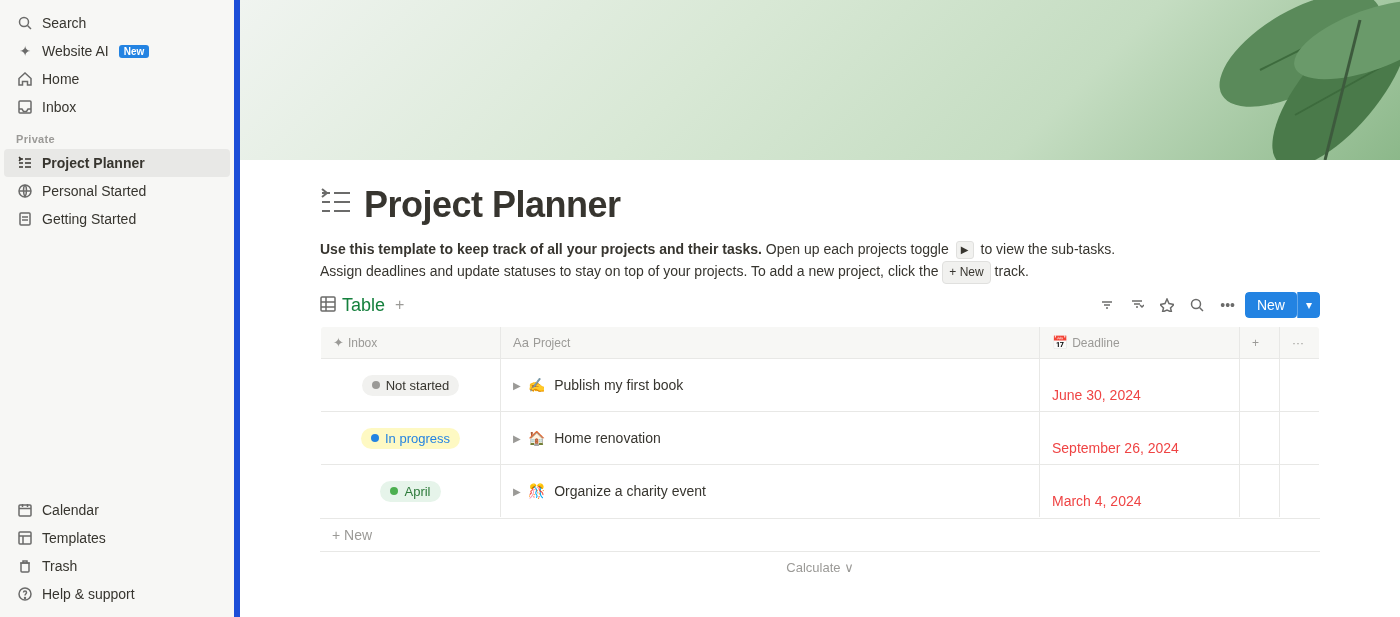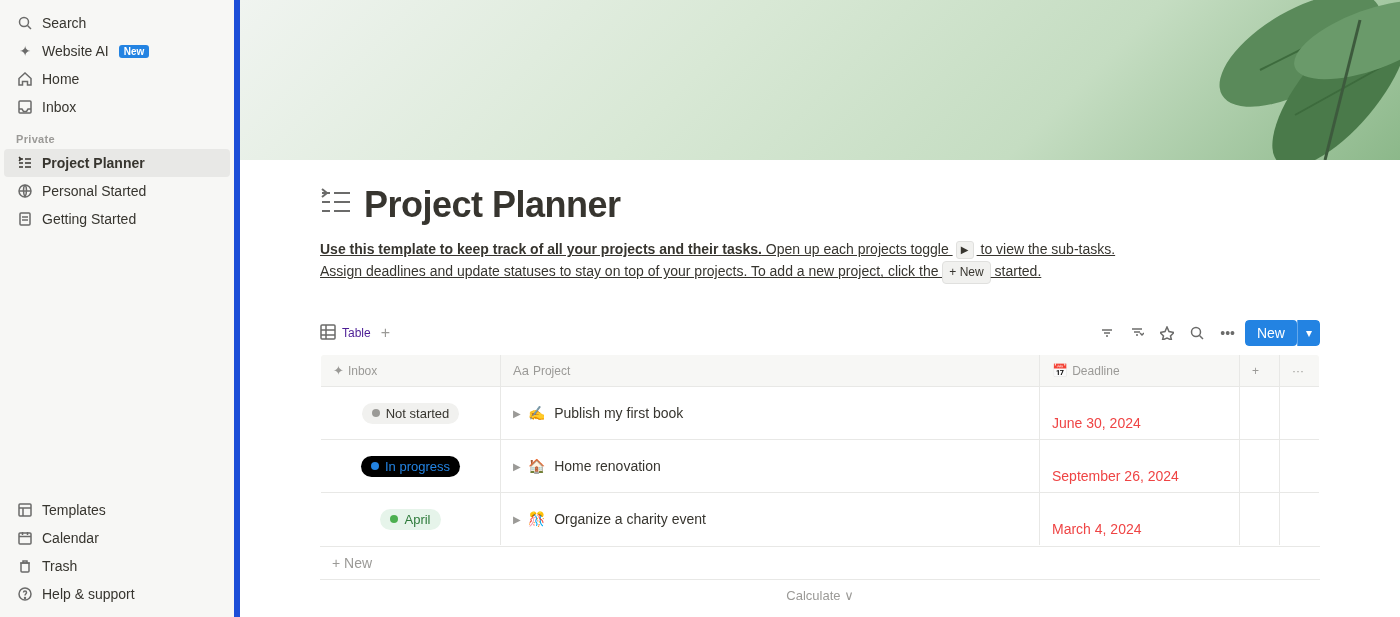--- a/index.html
+++ b/index.html
@@ -108,23 +108,22 @@
       font-size: 36px;
       font-weight: 700;
       color: #37352f;
       letter-spacing: -0.5px;
     }
 
     .page-description {
       font-size: 14px;
       color: #37352f;
       line-height: 1.6;
-      margin-bottom: 36px;
+      margin-bottom: 8px;
       max-width: 800px;
-      text-decoration: underline;
     }
 
     .page-description strong { font-weight: 600; }
 
     .inline-badge {
       display: inline-flex;
       align-items: center;
       background: #f1f1ef;
       border: 1px solid #e0e0de;
       border-radius: 4px;
@@ -140,22 +139,22 @@
       display: flex;
       align-items: center;
       justify-content: space-between;
       margin-bottom: 8px;
     }
 
     .table-label {
       display: flex;
       align-items: center;
       gap: 6px;
-      font-size: 12px;
-      color: #4c1d95;
+      font-size: 18px;
+      color: #15803d;
       font-weight: 500;
     }
 
     .table-label-icon {
       font-size: 14px;
       color: #6b6b6a;
     }
 
     .add-view-btn {
       background: none;
@@ -262,21 +261,21 @@
     .status-dot {
       width: 8px;
       height: 8px;
       border-radius: 50%;
       flex-shrink: 0;
     }
 
     .status-not-started { background: #f1f1ef; color: #37352f; }
     .status-not-started .status-dot { background: #9b9a97; }
 
-    .status-in-progress { background: #000000; color: #2383e2; }
+    .status-in-progress { background: #fef9c3; color: #2383e2; }
     .status-in-progress .status-dot { background: #2383e2; }
 
     .status-done { background: #e6f4ea; color: #2d7a3a; }
     .status-done .status-dot { background: #4caf50; }
 
     .project-cell {
       padding: 8px 12px;
       display: flex;
       align-items: center;
       gap: 8px;
@@ -405,38 +404,38 @@
       </svg>
     </span>
     <span>Getting Started</span>
   </div>
 
   <div style="flex:1"></div>
 
   <div class="sidebar-item">
     <span class="sidebar-icon">
       <svg width="14" height="14" viewBox="0 0 14 14" fill="none" stroke="#6b6b6a" stroke-width="1.5">
-        <path d="M2 1h10a1 1 0 011 1v10a1 1 0 01-1 1H2a1 1 0 01-1-1V2a1 1 0 011-1z"></path>
-        <line x1="1" y1="5" x2="13" y2="5"></line>
-        <line x1="5" y1="5" x2="5" y2="13"></line>
-      </svg>
-    </span>
-    <span>Templates</span>
-  </div>
-
-  <div class="sidebar-item">
-    <span class="sidebar-icon">
-      <svg width="14" height="14" viewBox="0 0 14 14" fill="none" stroke="#6b6b6a" stroke-width="1.5">
         <rect x="1" y="2" width="12" height="11" rx="1"></rect>
         <line x1="1" y1="5.5" x2="13" y2="5.5"></line>
         <line x1="4.5" y1="1" x2="4.5" y2="4"></line>
         <line x1="9.5" y1="1" x2="9.5" y2="4"></line>
       </svg>
     </span>
     <span>Calendar</span>
+  </div>
+
+  <div class="sidebar-item">
+    <span class="sidebar-icon">
+      <svg width="14" height="14" viewBox="0 0 14 14" fill="none" stroke="#6b6b6a" stroke-width="1.5">
+        <path d="M2 1h10a1 1 0 011 1v10a1 1 0 01-1 1H2a1 1 0 01-1-1V2a1 1 0 011-1z"></path>
+        <line x1="1" y1="5" x2="13" y2="5"></line>
+        <line x1="5" y1="5" x2="5" y2="13"></line>
+      </svg>
+    </span>
+    <span>Templates</span>
   </div>
 
   <div class="sidebar-item">
     <span class="sidebar-icon">
       <svg width="14" height="14" viewBox="0 0 14 14" fill="none" stroke="#6b6b6a" stroke-width="1.5">
         <polyline points="2,4 12,4"></polyline>
         <path d="M5 4V2h4v2"></path>
         <rect x="3" y="4" width="8" height="9" rx="1"></rect>
       </svg>
     </span>
@@ -486,21 +485,21 @@
             <line x1="14" y1="25" x2="30" y2="25"></line>
           <polyline points="2,3 7,7 2,11" fill="none"></polyline>
         </svg>
       </span>
       <h1 class="page-title">Project Planner</h1>
     </div>
 
     <p class="page-description">
       <strong>Use this template to keep track of all your projects and their tasks.</strong><span> Open up each projects toggle </span><span style="display:inline-flex;align-items:center;justify-content:center;width:18px;height:18px;background:#f1f1ef;border:1px solid #e0e0de;border-radius:3px;font-size:10px;margin:0 3px;vertical-align:middle;">▶</span><span> to view the sub-tasks. Assign deadlines and update statuses to stay on top of your projects. To add a new project, click the </span><span class="inline-badge">
           <span>+ New</span>
-        </span><span> started.</span>
+        </span><span> track.</span>
     </p>
 
     <div class="table-toolbar">
       <div style="display:flex;align-items:center;gap:6px;">
         <span class="table-label-icon">
           <svg width="16" height="16" viewBox="0 0 16 16" fill="none" stroke="#6b6b6a" stroke-width="1.5">
             <rect x="1" y="1" width="14" height="14" rx="1"></rect>
             <line x1="1" y1="6" x2="15" y2="6"></line>
             <line x1="1" y1="11" x2="15" y2="11"></line>
             <line x1="6" y1="1" x2="6" y2="15"></line>

